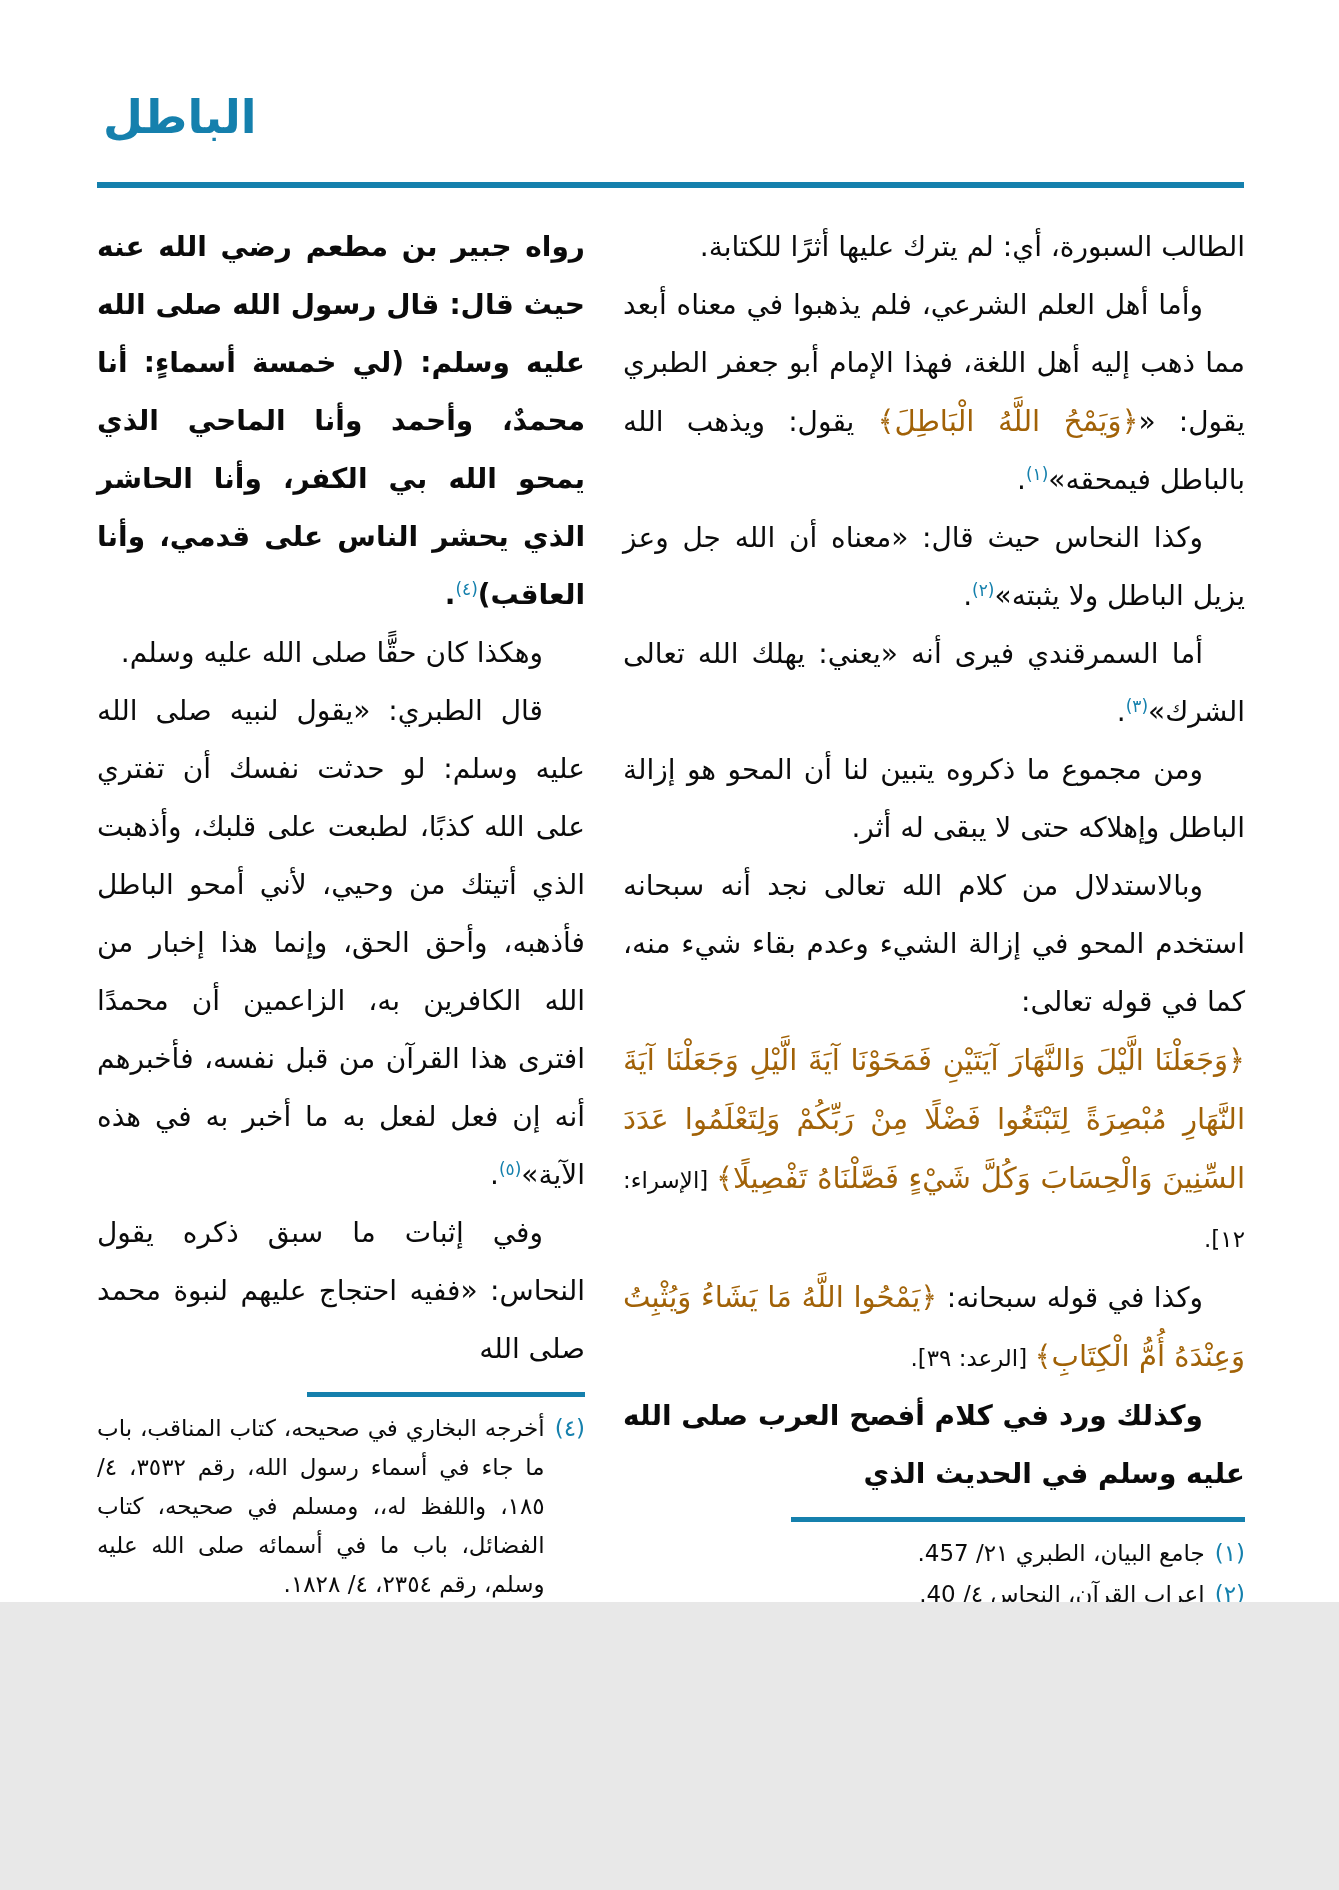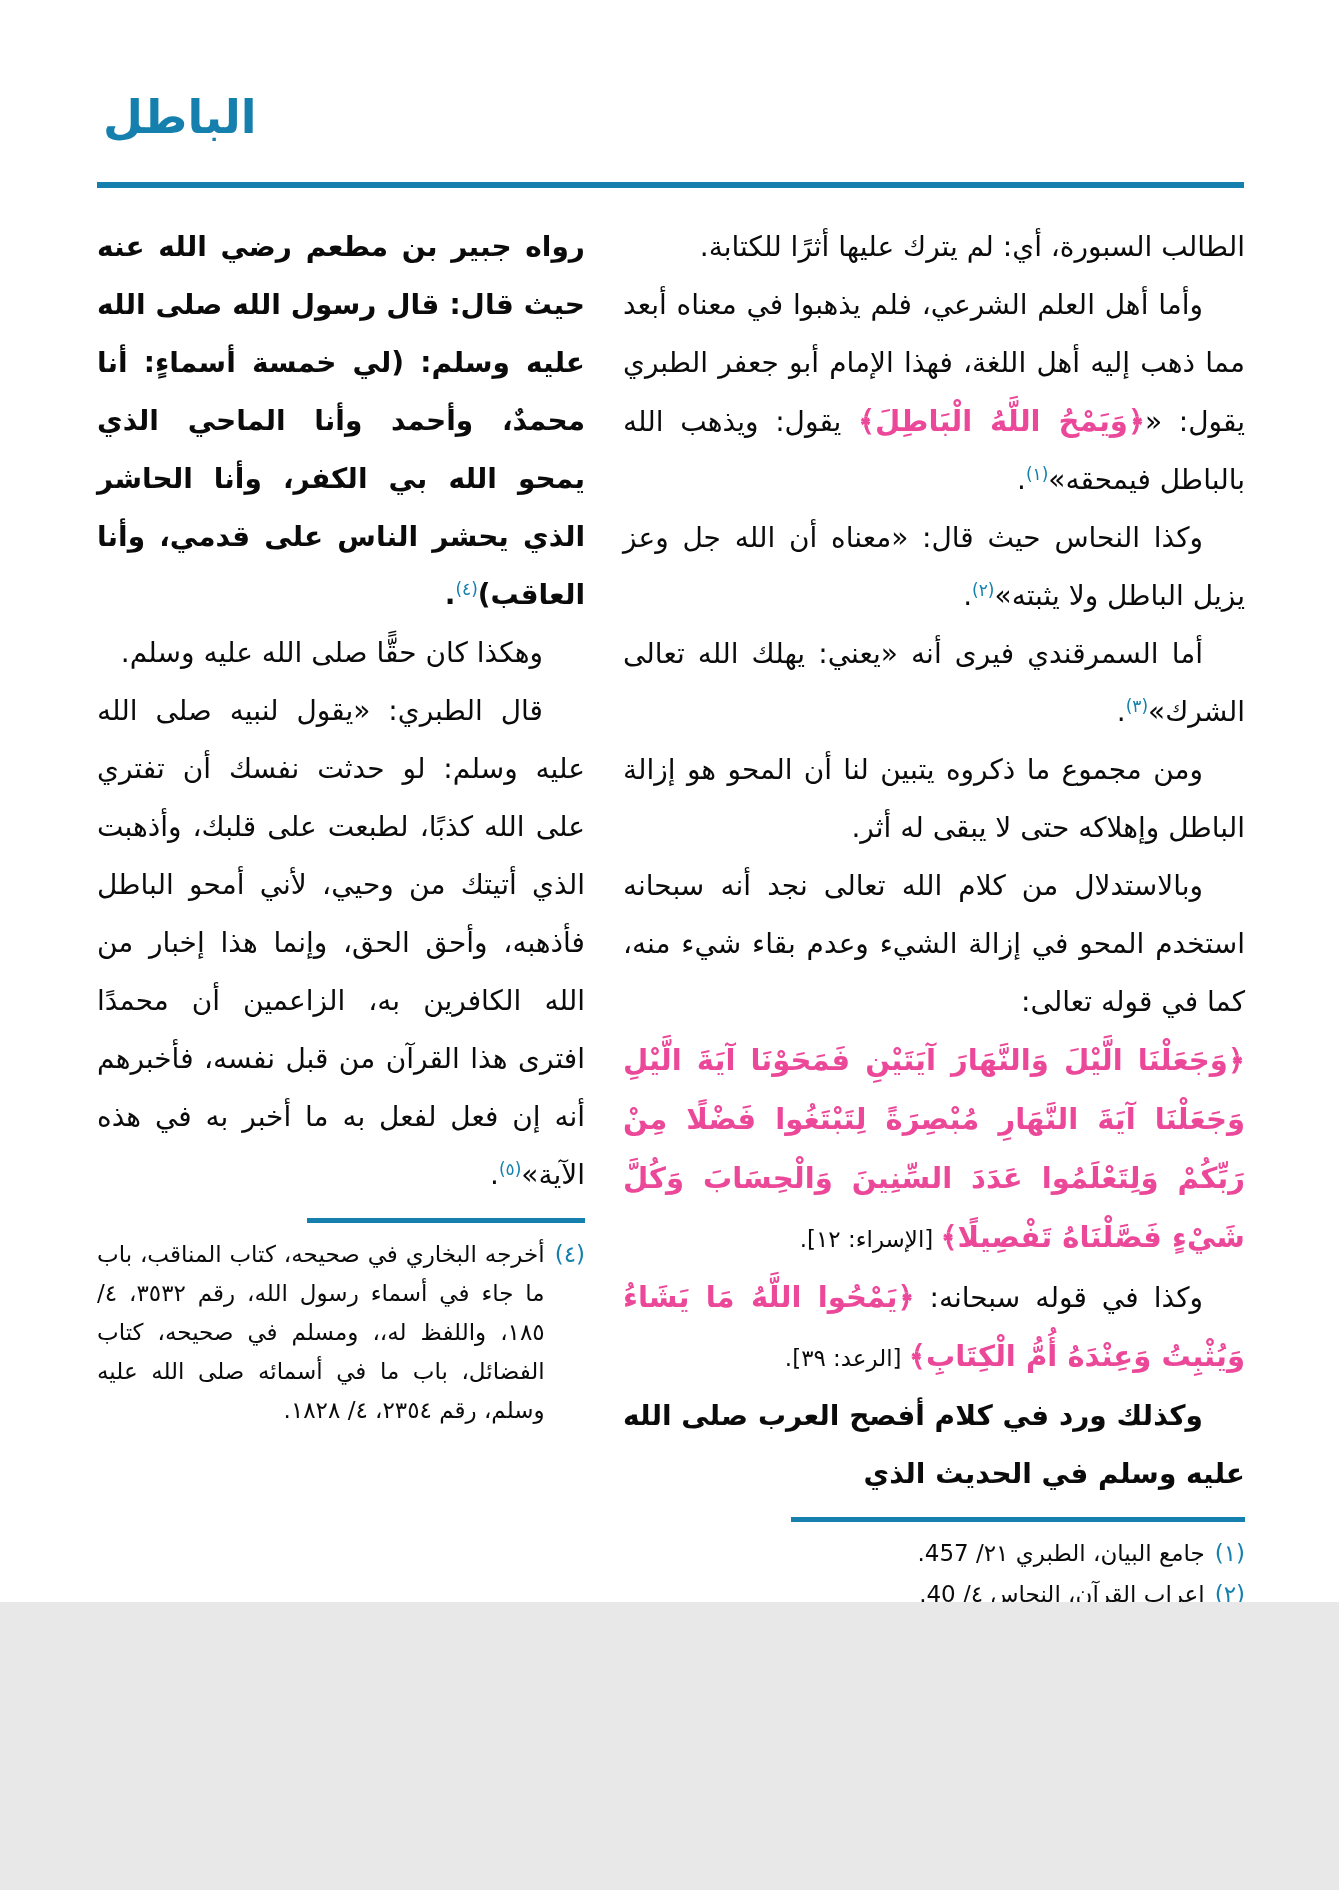--- a/index.html
+++ b/index.html
@@ -29,21 +29,21 @@
   .col{direction:rtl;}
   .col-right{width:622px;}
   .col-left{width:488px;}
   .para{
     margin:0;text-align:justify;
     font-size:28px;line-height:58px;
     text-indent:42px;
   }
   .para.flush{text-indent:0;}
   .rb{font-weight:bold;}
-  .rq{color:#ec4899;font-weight:bold;font-size:1.04em;}
+  .rq{color:#a16207;font-weight:normal;font-size:1.04em;}
   .rfn{color:#1580ad;font-size:17px;vertical-align:9px;line-height:0;font-weight:normal;}
   .rref{font-size:0.82em;color:#0b0b0b;margin-top:44px;}
   
   .fn-sep{height:5px;background:#1580ad;margin:14px 0 12px 0;}
   .col-right .fn-sep{width:73%;}
   .col-left .fn-sep{width:57%;}
   .fnrow{
     display:flex;direction:rtl;gap:10px;
     font-size:23px;line-height:39px;
     margin:0 0 2px 0;
@@ -96,20 +96,21 @@
         </div>
         <div class="fnrow">
           <span class="fnnum">(٣)</span>
           <span class="fntext">تفسير السمرقندي ٣/ ٢٤٣.</span>
         </div>
       </div>
     <div class="col col-left">
         <p class="para flush"><span class="rb">رواه جبير بن مطعم رضي الله عنه حيث قال: قال رسول الله صلى الله عليه وسلم: (لي خمسة أسماءٍ: أنا محمدٌ، وأحمد وأنا الماحي الذي يمحو الله بي الكفر، وأنا الحاشر الذي يحشر الناس على قدمي، وأنا العاقب)</span><span class="rfn">(٤)</span><span class="rb">.</span></p>
         <p class="para"><span>وهكذا كان حقًّا صلى الله عليه وسلم.</span></p>
         <p class="para"><span>قال الطبري: «يقول لنبيه صلى الله عليه وسلم: لو حدثت نفسك أن تفتري على الله كذبًا، لطبعت على قلبك، وأذهبت الذي أتيتك من وحيي، لأني أمحو الباطل فأذهبه، وأحق الحق، وإنما هذا إخبار من الله الكافرين به، الزاعمين أن محمدًا افترى هذا القرآن من قبل نفسه، فأخبرهم أنه إن فعل لفعل به ما أخبر به في هذه الآية»</span><span class="rfn">(٥)</span><span>.</span></p>
+        <p class="para"><span>وفي إثبات ما سبق ذكره يقول النحاس: «ففيه احتجاج عليهم لنبوة محمد صلى الله</span></p>
         <div class="fn-sep"></div>
         <div class="fnrow">
           <span class="fnnum">(٤)</span>
           <span class="fntext">أخرجه البخاري في صحيحه، كتاب المناقب، باب ما جاء في أسماء رسول الله، رقم ٣٥٣٢، ٤/ ١٨٥، واللفظ له،، ومسلم في صحيحه، كتاب الفضائل، باب ما في أسمائه صلى الله عليه وسلم، رقم ٢٣٥٤، ٤/ ١٨٢٨.</span>
         </div>
       </div>
   </div>
 
   <div class="badge">
     <span>٣٩٣</span>

